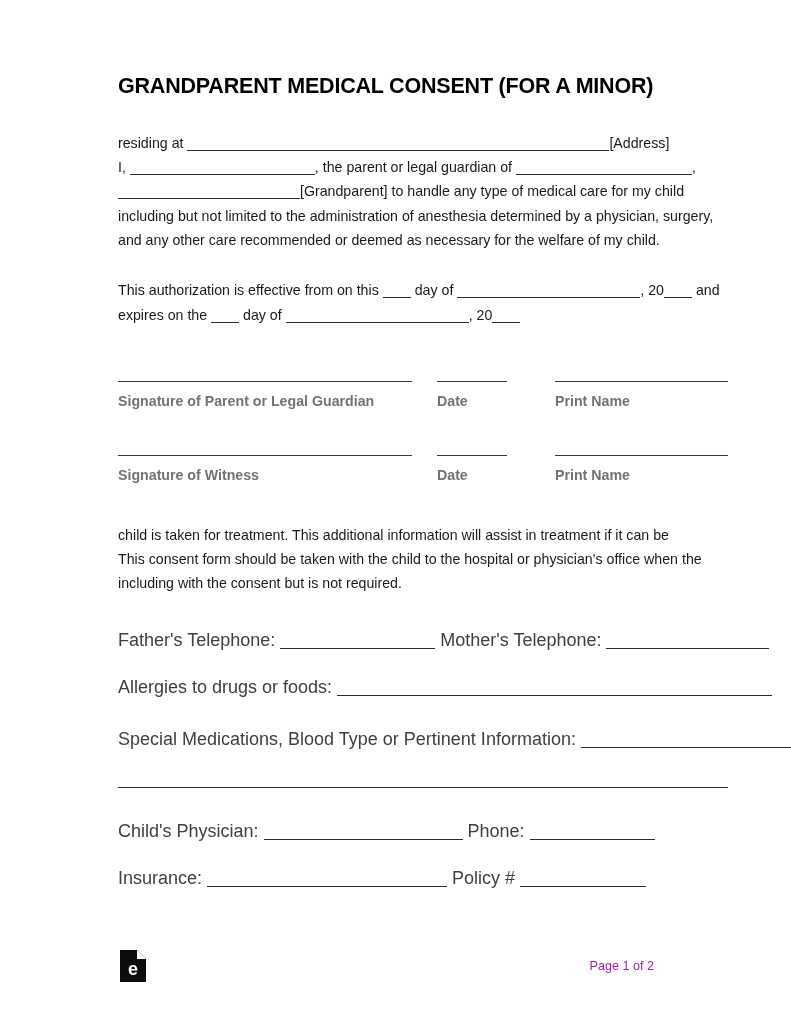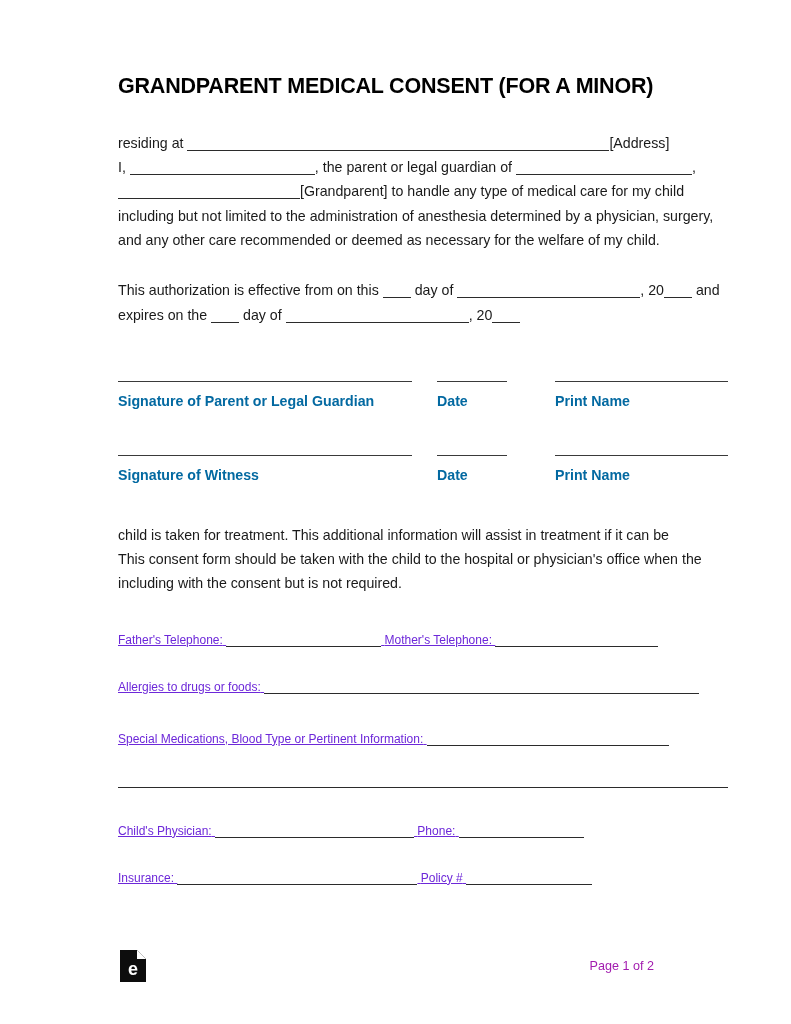--- a/index.html
+++ b/index.html
@@ -71,31 +71,30 @@
     top: 0;
     border-top: 1.3px solid #3a3a3a;
     height: 0;
   }
   .sig-label {
     position: absolute;
     top: 12px;
     font-size: 14.2px;
     font-weight: bold;
     white-space: nowrap;
-    color: #0369a1;
+    color: #737373;
   }
 
   
   .field-row {
     position: relative;
-    font-size: 12px;
+    font-size: 18px;
     line-height: 22px;
-    color: #6d28d9;
-    white-space: nowrap;
-    text-decoration: underline;
+    color: #404040;
+    white-space: nowrap;
   }
   .rule {
     display: inline-block;
     border-bottom: 1.2px solid #2b2b2b;
     height: 13px;
     vertical-align: -3px;
   }
   .standalone-rule {
     border-bottom: 1.2px solid #2b2b2b;
     height: 0;

